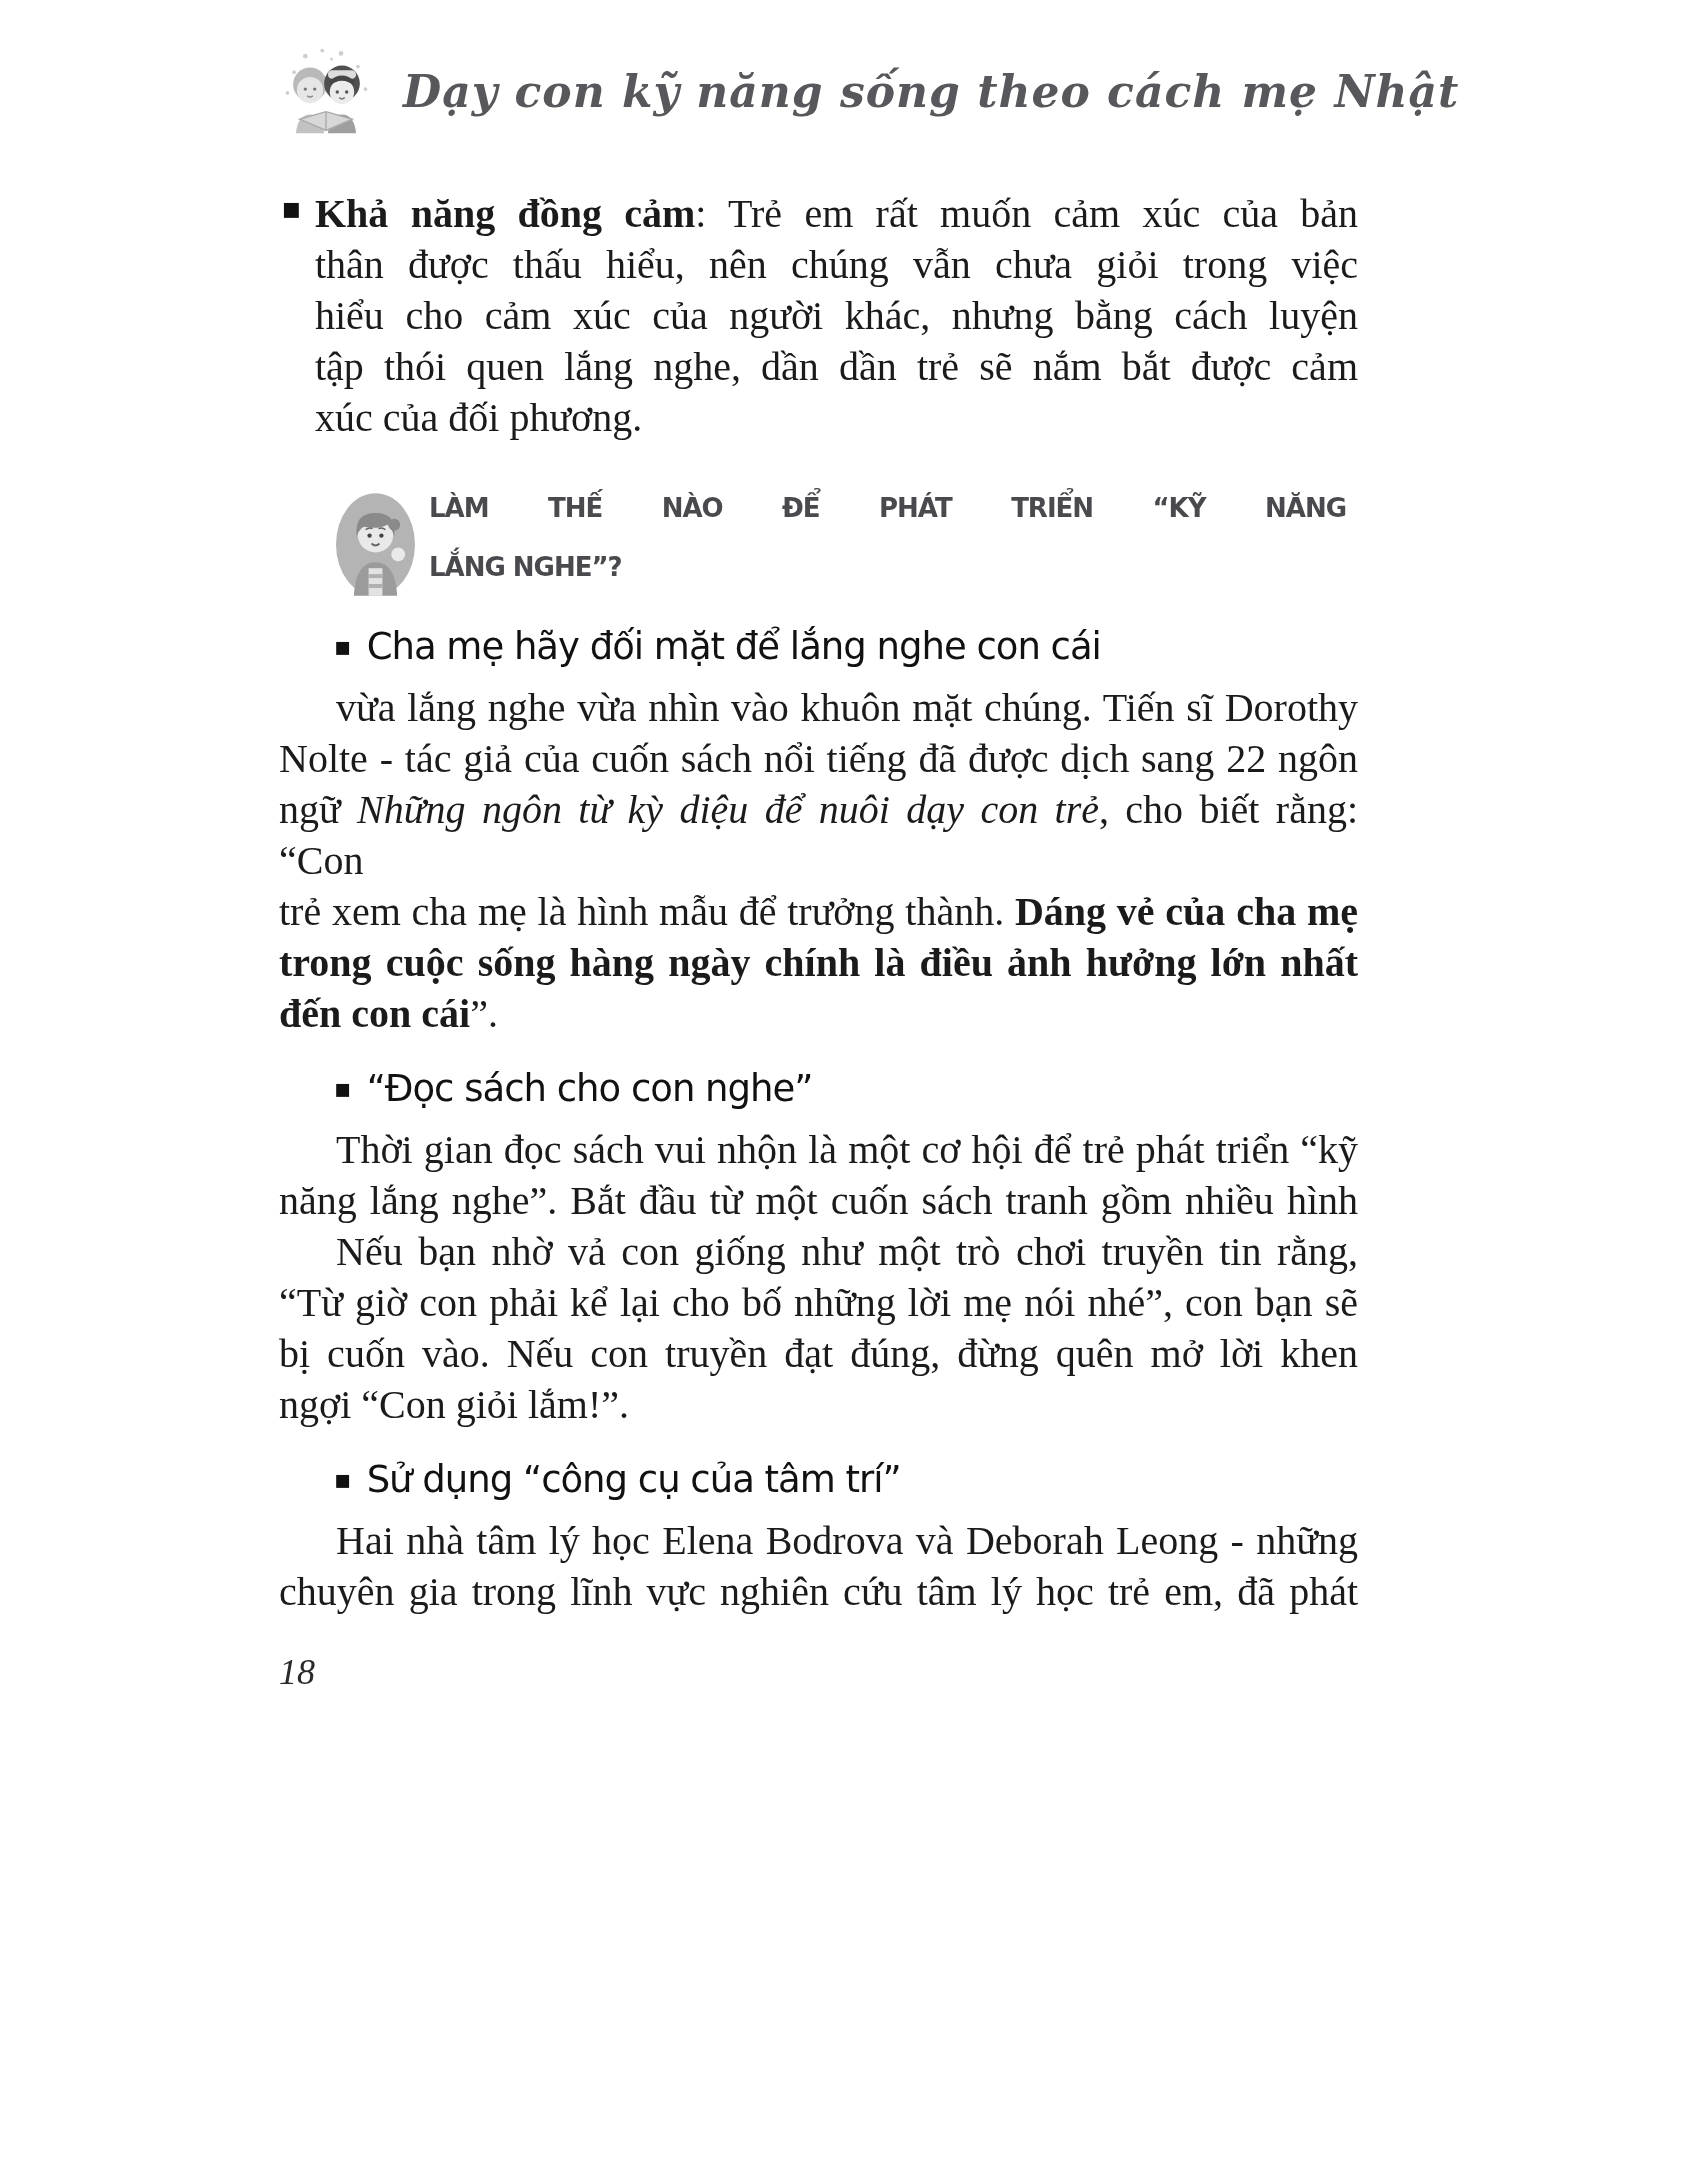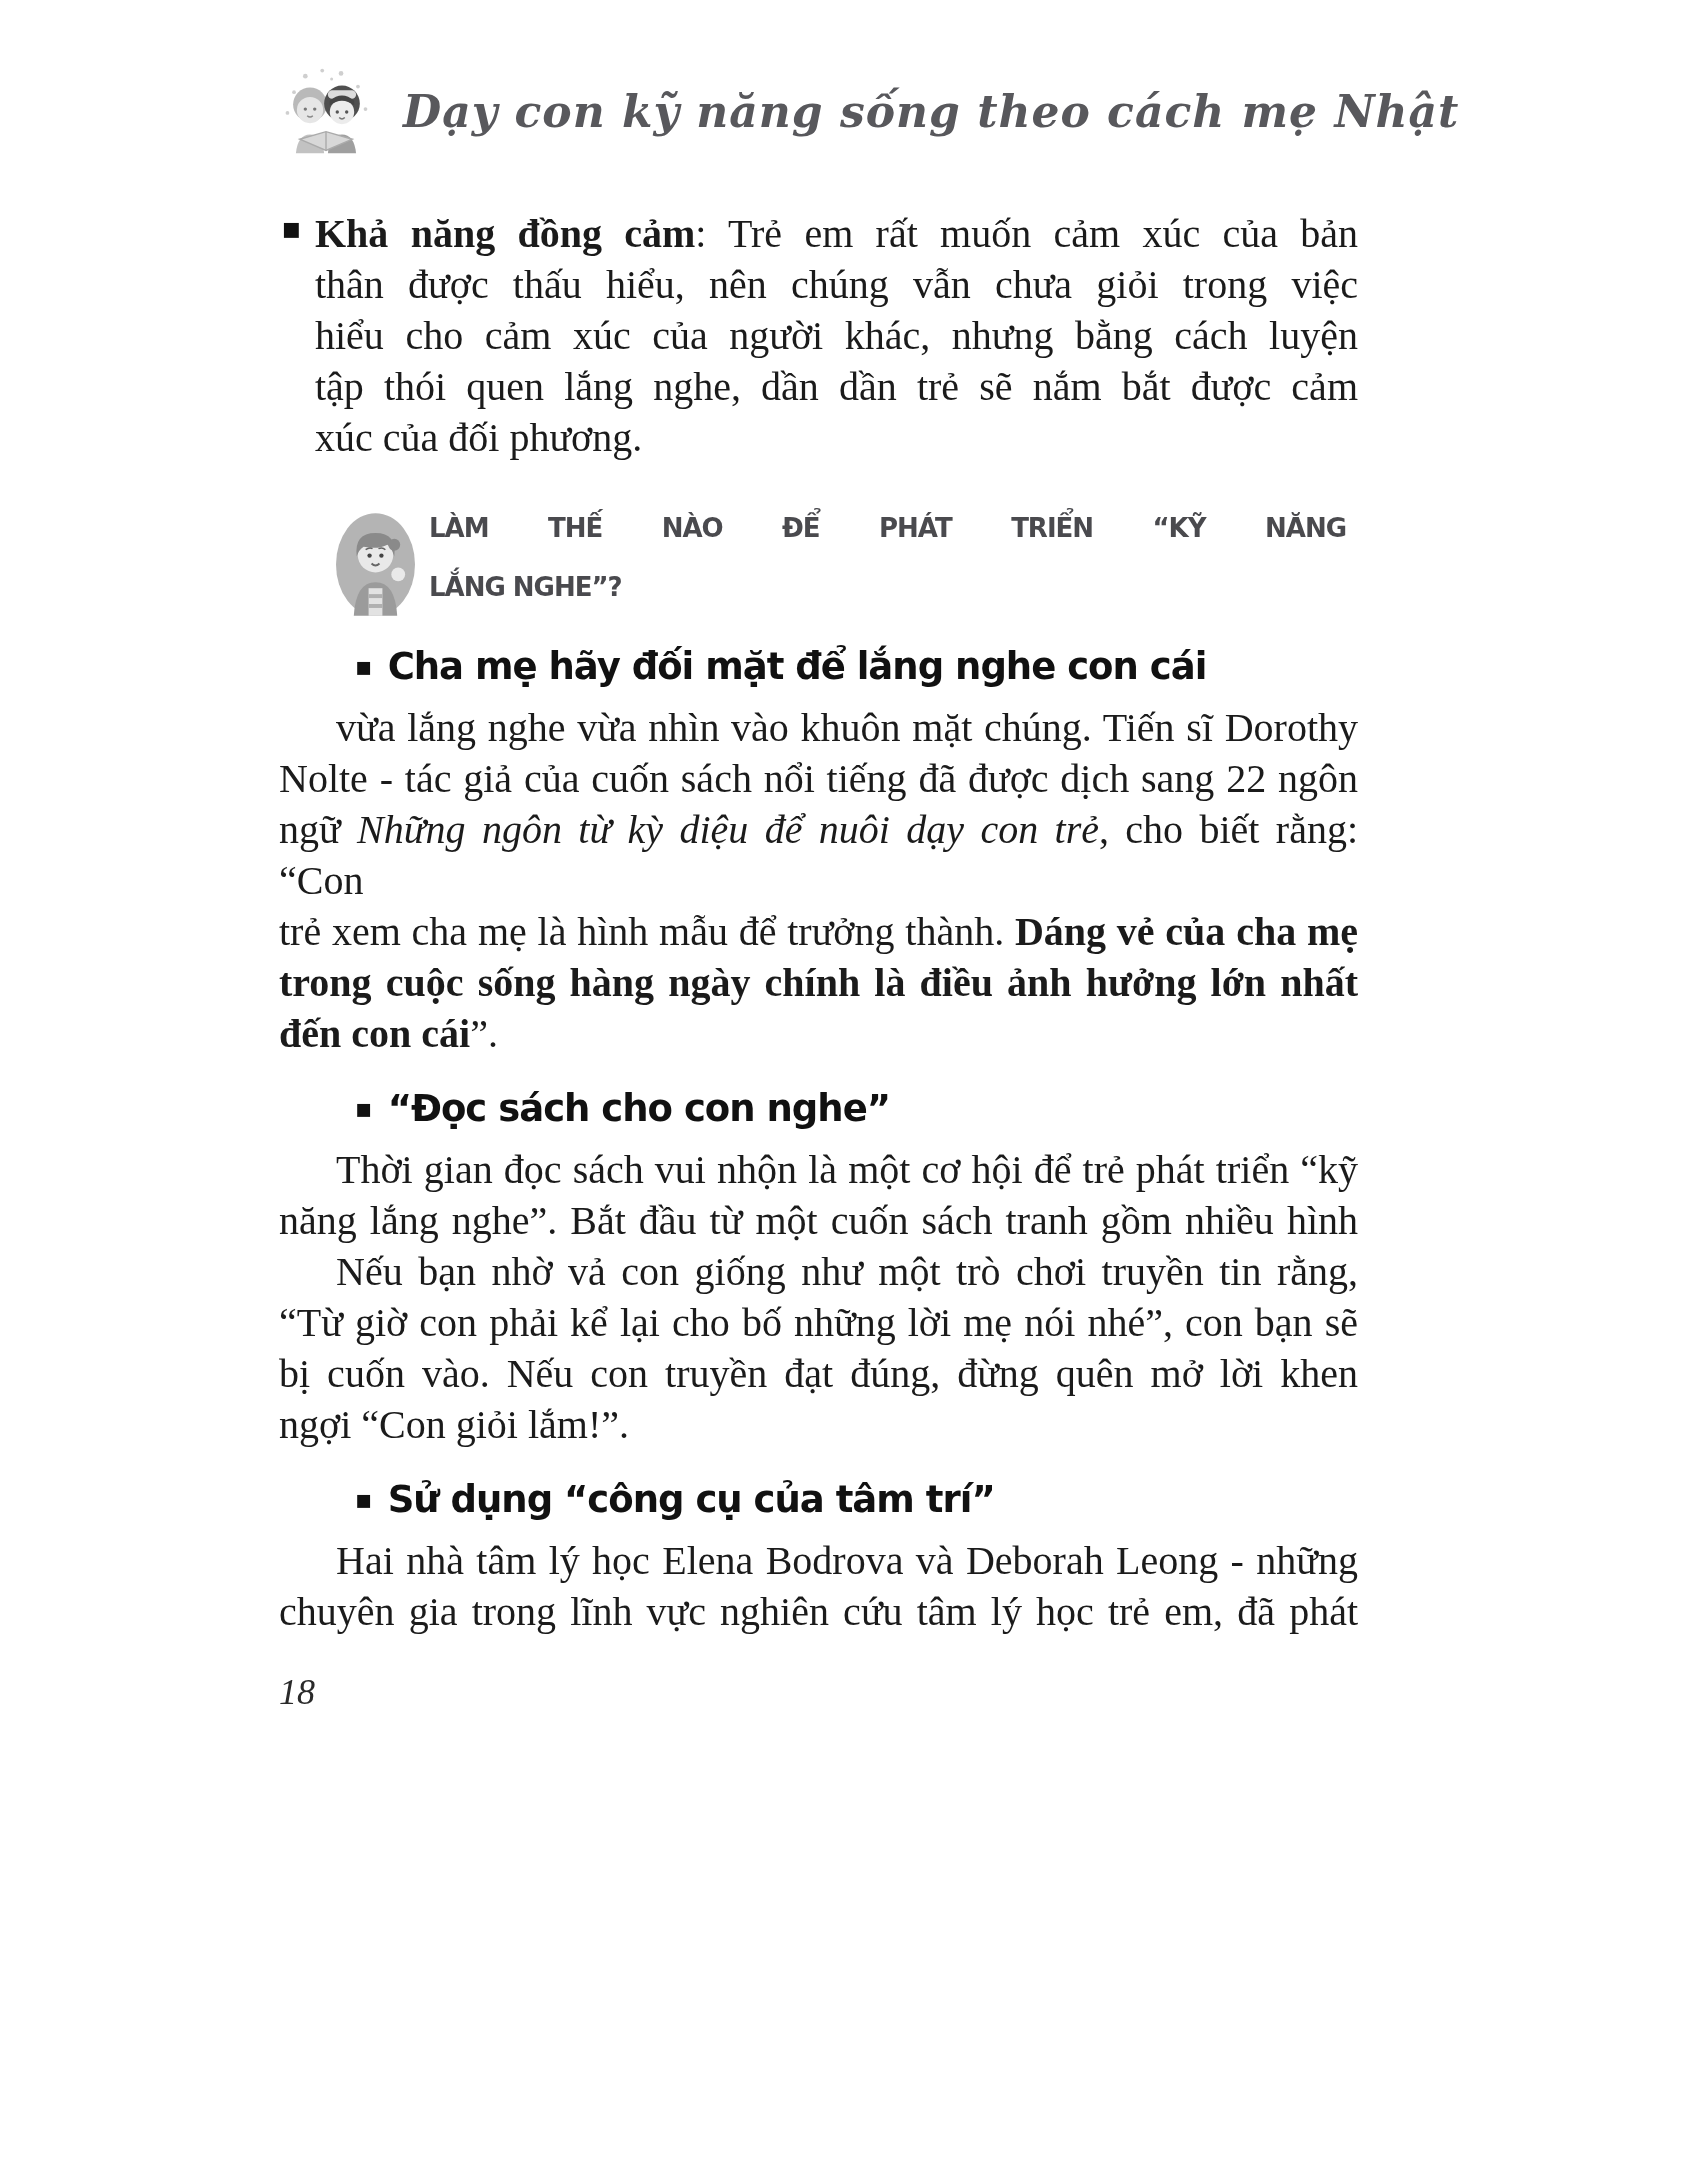--- a/index.html
+++ b/index.html
@@ -1,20 +1,20 @@
 <!DOCTYPE html>
 <html><head>
 <meta charset="utf-8">
 <style>
   html,body{margin:0;padding:0;background:#ffffff;}
   .page{
     position:relative;
     width:1683px;height:2178px;
     box-sizing:border-box;
-    padding:64px 325px 0 279px;
+    padding:44px 325px 0 279px;
     background:#ffffff;
     font-family:"Liberation Serif", serif;
     color:#1b1b1b;
     overflow:hidden;
   }
   
   .hdr{display:flex;align-items:center;gap:30px;margin-bottom:50px;height:94px;}
   .hdr svg{flex:0 0 auto;}
   .book-title{
     font-family:"DejaVu Serif", serif;
@@ -41,23 +41,23 @@
   .heading-text{
     margin-left:14px;width:917px;
     font-family:"DejaVu Sans", sans-serif;
     font-weight:800;font-size:26px;line-height:59px;
     color:#4a4a4e;letter-spacing:-1px;
   }
   .heading-line1{text-align:justify;text-align-last:justify;-moz-text-align-last:justify;}
   .heading-line2{text-align:left;}
   
   .subheading{
-    margin:24px 0 10px 76px;
+    margin:24px 0 10px 55px;
     font-family:"DejaVu Sans", sans-serif;
-    font-weight:700;font-size:37px;line-height:50px;
+    font-weight:400;font-size:37px;line-height:50px;
     color:#111;letter-spacing:-1px;
   }
   .subheading .sq{margin-right:16px;font-size:26px;vertical-align:4px;}
   .page-num{
     margin-top:34px;
     font-family:"Liberation Serif", serif;
     font-style:italic;font-size:36px;color:#2a2a2a;
   }
 </style>
 </head>

